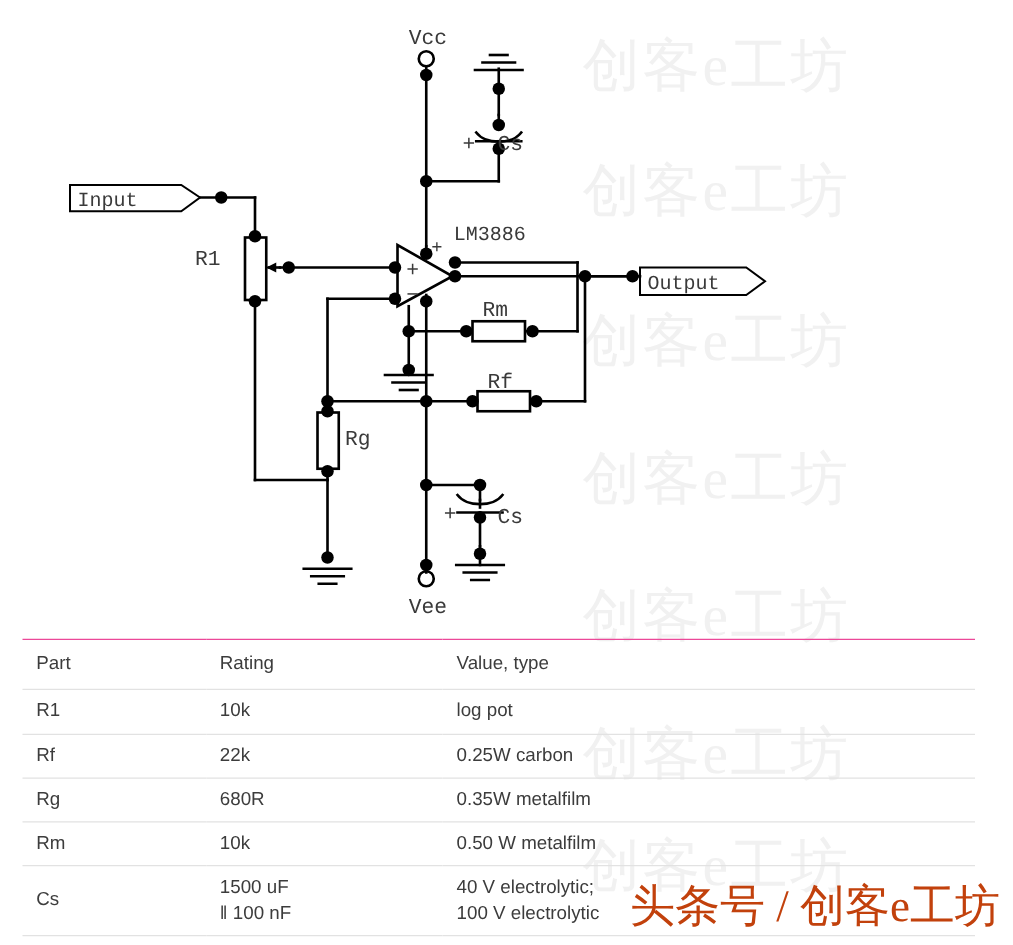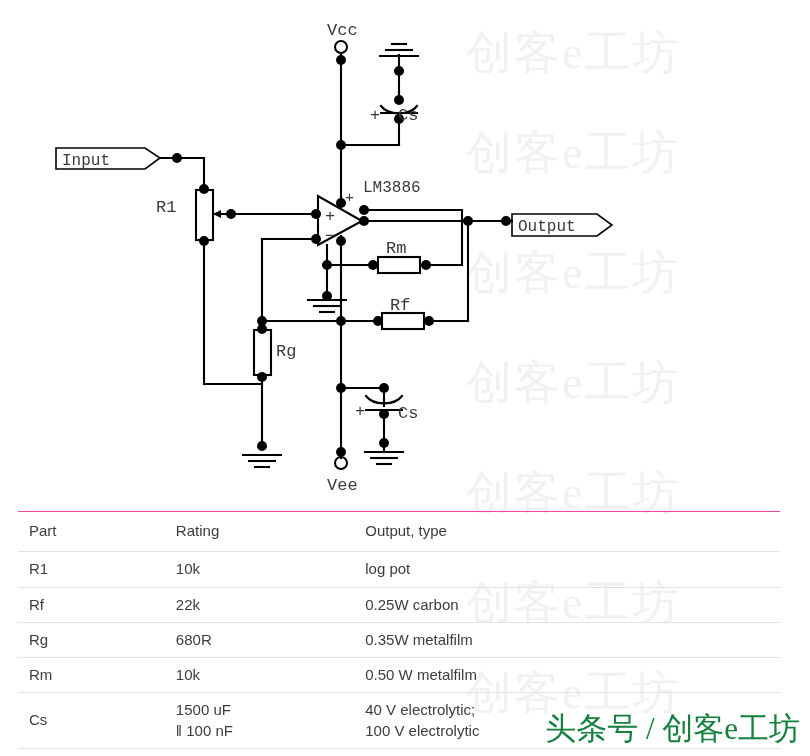--- a/index.html
+++ b/index.html
@@ -37,23 +37,23 @@
     font-family: "Liberation Serif", serif;
     font-size: 46px;
     letter-spacing: 2px;
     white-space: nowrap;
     user-select: none;
   }
   .wm-sig {
     position: absolute;
     right: 10px;
     bottom: 6px;
-    color: #15803d;
+    color: #c2410c;
     font-family: "Liberation Serif", serif;
-    font-size: 31px;
+    font-size: 36px;
     white-space: nowrap;
     user-select: none;
     z-index: 4;
   }
 
   
   #schematic {
     position: absolute;
     left: 0; top: 0;
     width: 810px;
@@ -280,21 +280,21 @@
 
     <text x="345" y="202" font-size="15" font-family="Liberation Sans, sans-serif">+</text>
   </svg>
 
   <div class="table-wrap">
     <table class="parts">
       <thead>
         <tr>
           <th class="col-part">Part</th>
           <th class="col-value">Rating</th>
-          <th class="col-rate">Output, type</th>
+          <th class="col-rate">Value, type</th>
         </tr>
       </thead>
       <tbody>
         <tr>
           <td>R1</td>
           <td>10k</td>
           <td>log pot</td>
         </tr>
         <tr>
           <td>Rf</td>

